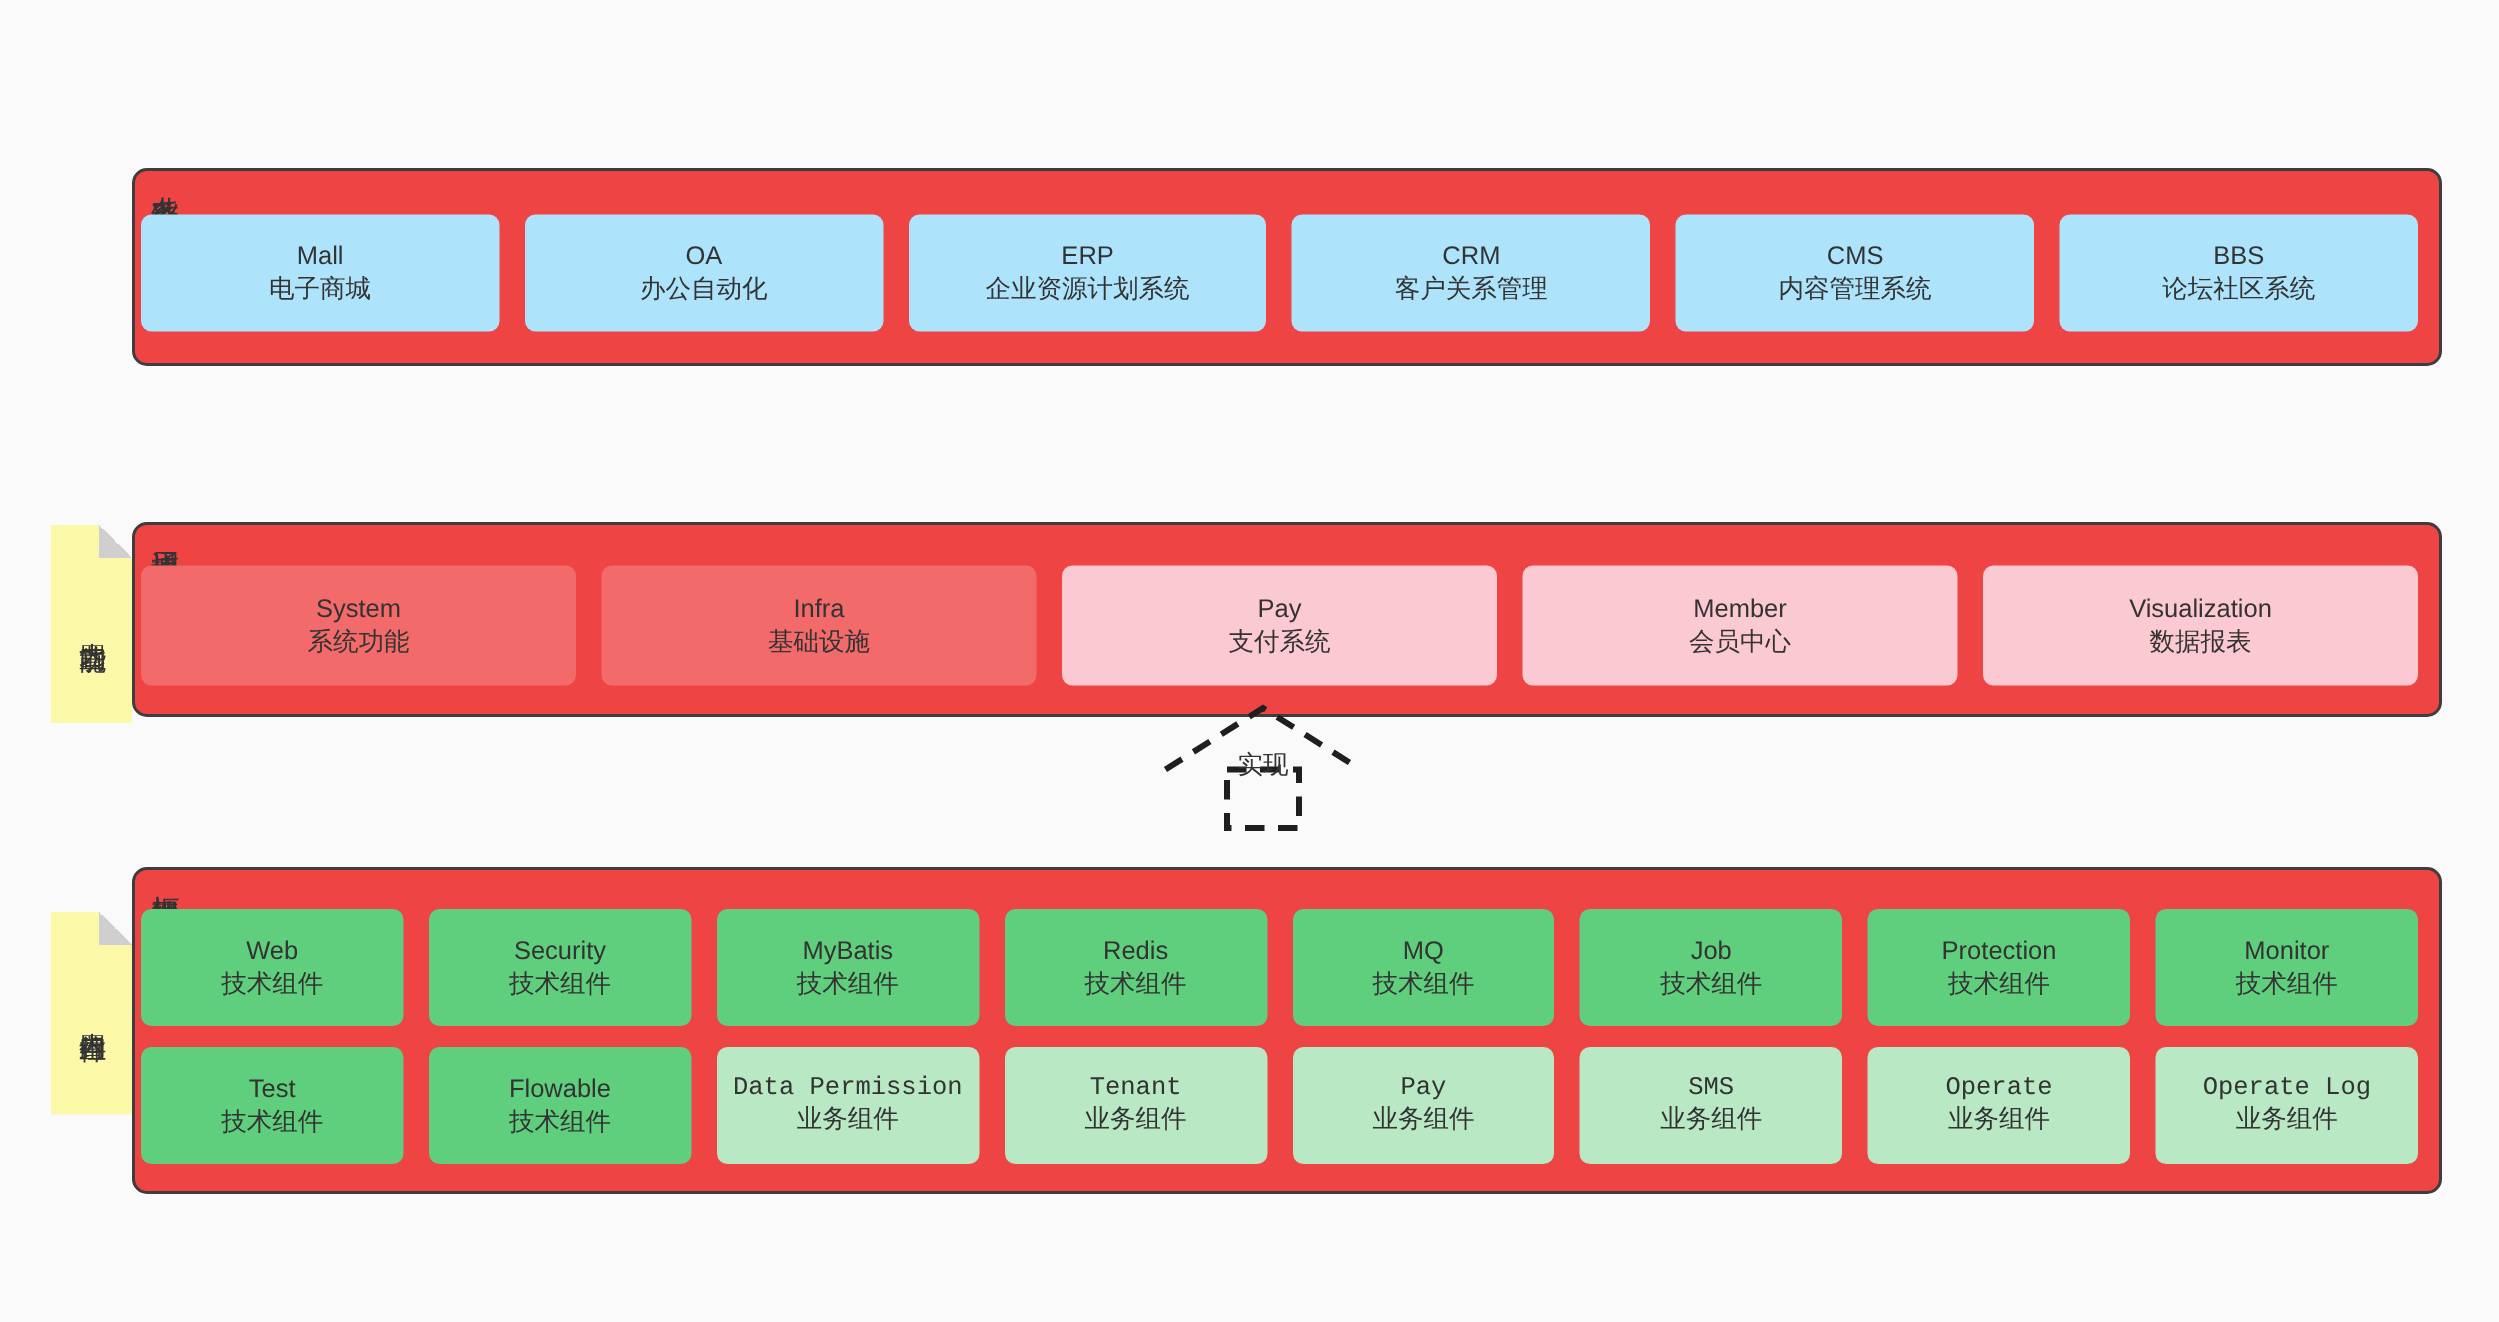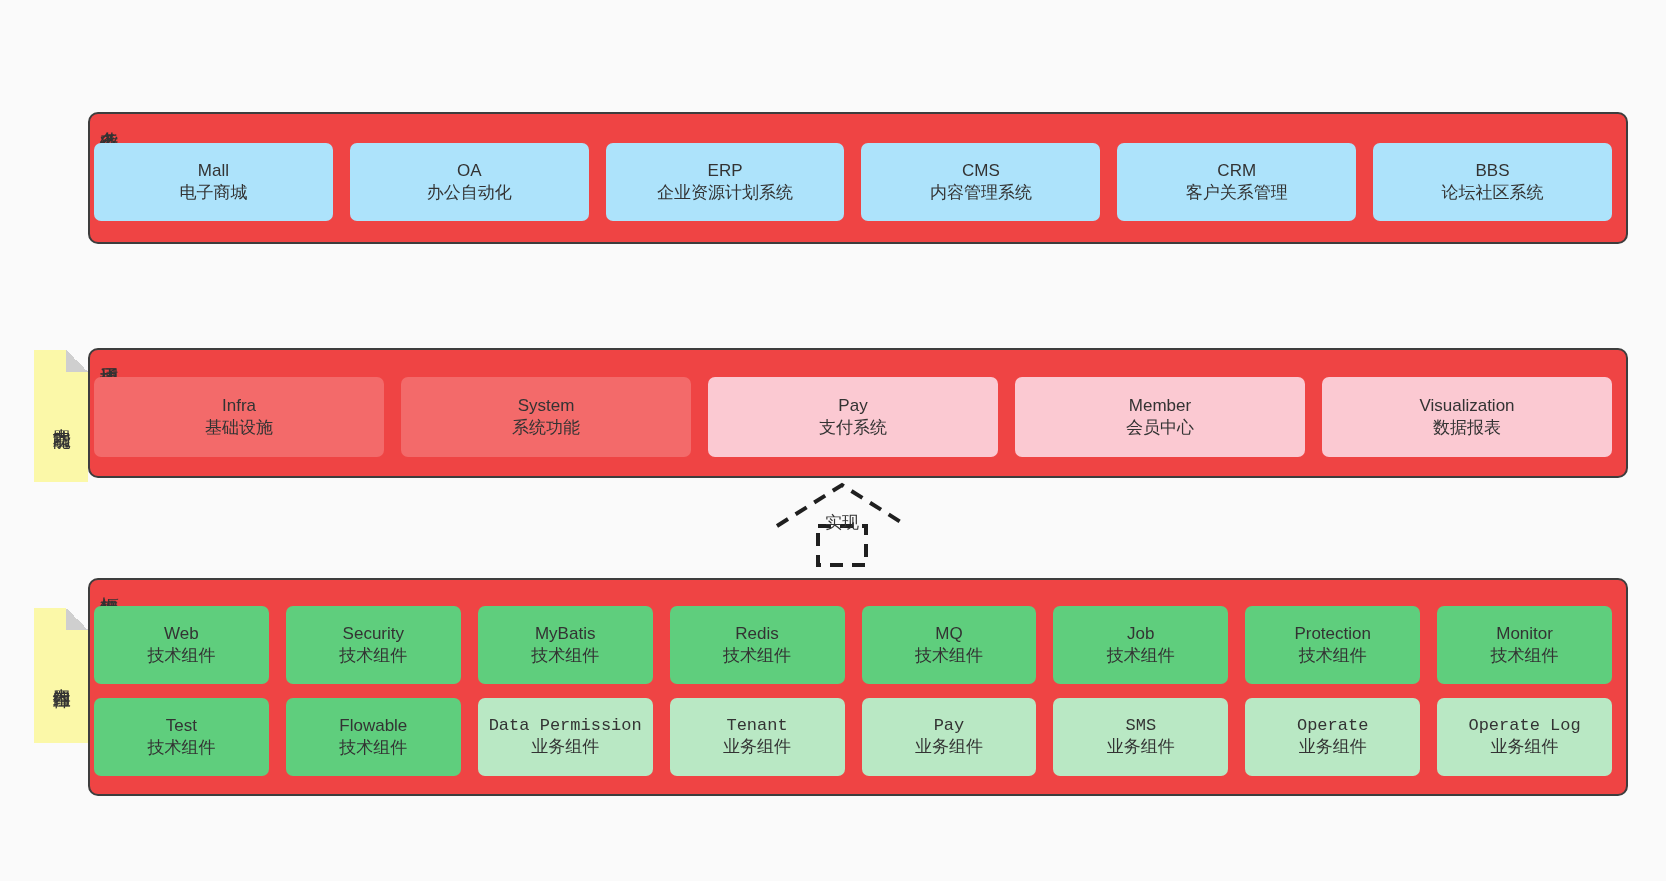--- a/index.html
+++ b/index.html
@@ -146,47 +146,47 @@
         </div>
         <div class="card blue">
           <span class="t1">OA</span>
           <span class="t2">办公自动化</span>
         </div>
         <div class="card blue">
           <span class="t1">ERP</span>
           <span class="t2">企业资源计划系统</span>
         </div>
         <div class="card blue">
+          <span class="t1">CRM</span>
+          <span class="t2">客户关系管理</span>
+        </div>
+        <div class="card blue">
           <span class="t1">CMS</span>
           <span class="t2">内容管理系统</span>
-        </div>
-        <div class="card blue">
-          <span class="t1">CRM</span>
-          <span class="t2">客户关系管理</span>
         </div>
         <div class="card blue">
           <span class="t1">BBS</span>
           <span class="t2">论坛社区系统</span>
         </div>
       </div>
     </div>
   </div>
 
 
   <div class="layer" id="layer-modules" style="left:88px; top:348px; width:1540px; height:130px;">
     <div class="layer-label">通用模块</div>
     <div class="layer-body">
       <div class="row" style="height:80px;">
         <div class="card red">
+          <span class="t1">System</span>
+          <span class="t2">系统功能</span>
+        </div>
+        <div class="card red">
           <span class="t1">Infra</span>
           <span class="t2">基础设施</span>
-        </div>
-        <div class="card red">
-          <span class="t1">System</span>
-          <span class="t2">系统功能</span>
         </div>
         <div class="card pink">
           <span class="t1">Pay</span>
           <span class="t2">支付系统</span>
         </div>
         <div class="card pink">
           <span class="t1">Member</span>
           <span class="t2">会员中心</span>
         </div>
         <div class="card pink">
@@ -194,21 +194,21 @@
           <span class="t2">数据报表</span>
         </div>
       </div>
     </div>
   </div>
 
   <div class="note" id="note-builtin-features" style="left:34px; top:350px; width:54px; height:132px;">
     <span>内置功能</span>
   </div>
 
-  <div class="arrow" id="arrow-implement" style="left:772px; top:481px; width:140px; height:86px;">
+  <div class="arrow" id="arrow-implement" style="left:772px; top:468px; width:140px; height:86px;">
     <svg width="140" height="86" viewBox="0 0 140 86">
       <path d="M 5 45 L 70 4 L 135 45" fill="none" stroke="#1f1f1f" stroke-width="4" stroke-dasharray="13,9" stroke-linecap="butt"></path>
       <path d="M 46 45 L 94 45 L 94 84 L 46 84 Z" fill="none" stroke="#1f1f1f" stroke-width="4" stroke-dasharray="13,9" stroke-linecap="butt"></path>
     </svg>
     <span class="arrow-label" style="top:30px;">实现</span>
   </div>
 
   <div class="layer" id="layer-framework" style="left:88px; top:578px; width:1540px; height:218px;">
     <div class="layer-label">框架组件</div>
     <div class="layer-body">

